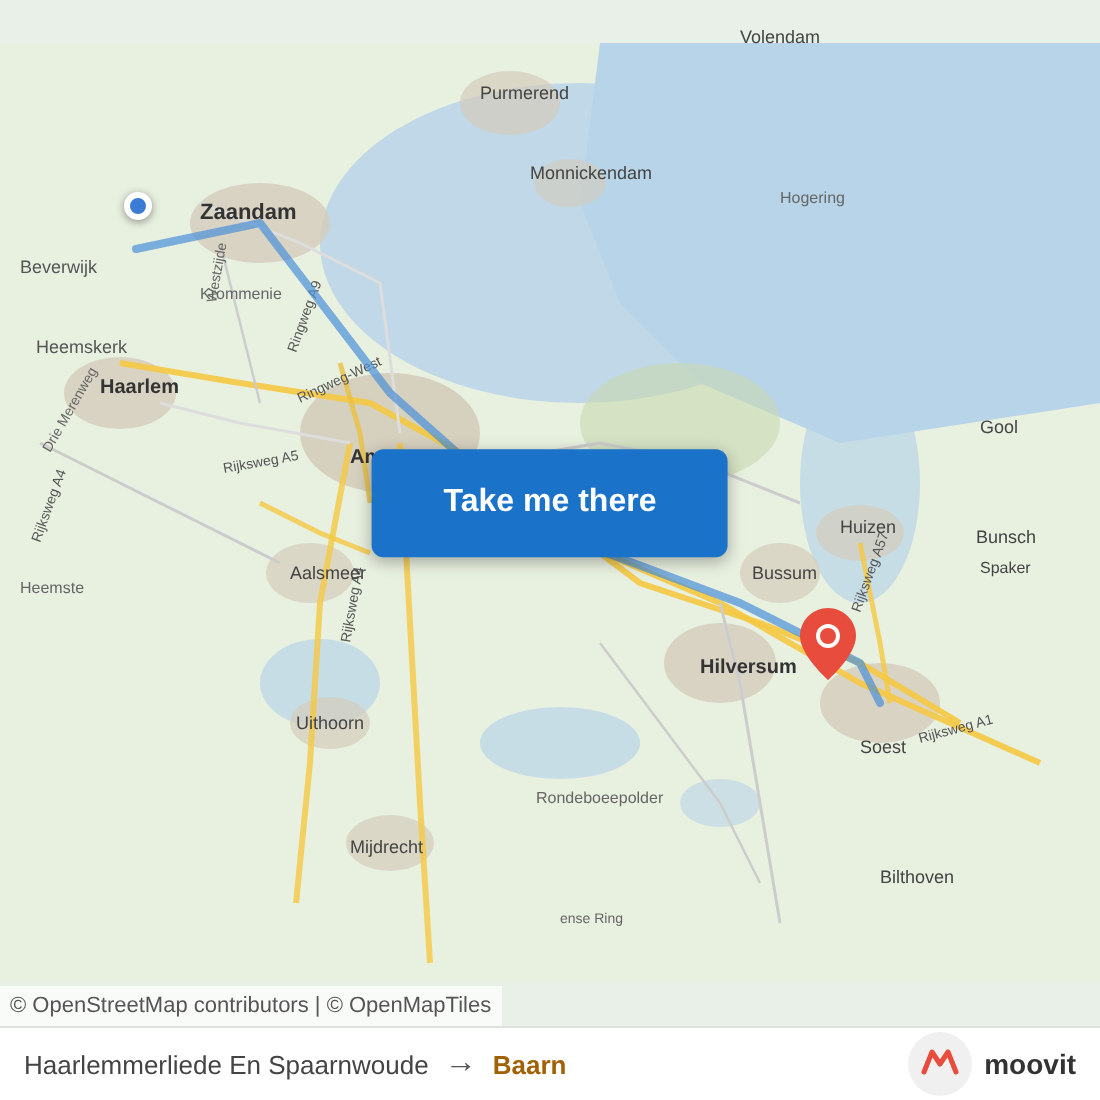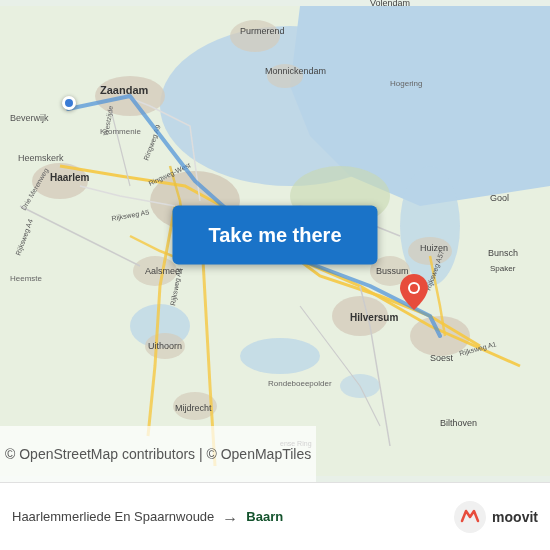--- a/index.html
+++ b/index.html
@@ -29,37 +29,37 @@
     .take-me-there-btn {
       position: absolute;
       top: 50%;
       left: 50%;
       transform: translate(-50%, -60%);
       background: #1a73c8;
       color: white;
       border: none;
       border-radius: 6px;
       padding: 18px 36px;
-      font-size: 20px;
+      font-size: 16px;
       font-weight: 600;
       cursor: pointer;
       white-space: nowrap;
       box-shadow: 0 2px 8px rgba(0,0,0,0.3);
     }
     .attribution {
       position: absolute;
       bottom: 0;
       left: 0;
-      font-size: 14px;
+      font-size: 11px;
       color: #555;
       background: rgba(255,255,255,0.7);
-      padding: 20px 5px;
+      padding: 4px 5px;
     }
     .footer {
-      height: 68px;
+      height: 37px;
       background: #fff;
       display: flex;
       align-items: center;
       justify-content: space-between;
       padding: 0 12px;
       border-top: 1px solid #e0e0e0;
     }
     .footer-left {
       display: flex;
       flex-direction: column;
@@ -75,21 +75,21 @@
     .route-from {
       font-weight: 500;
       color: #444;
     }
     .route-arrow {
       font-size: 16px;
       color: #555;
     }
     .route-to {
       font-weight: 700;
-      color: #14532d;
+      color: #a16207;
     }
     .moovit-logo {
       display: flex;
       align-items: center;
       gap: 4px;
     }
     .moovit-text {
       font-size: 14px;
       font-weight: 700;
       color: #333;

